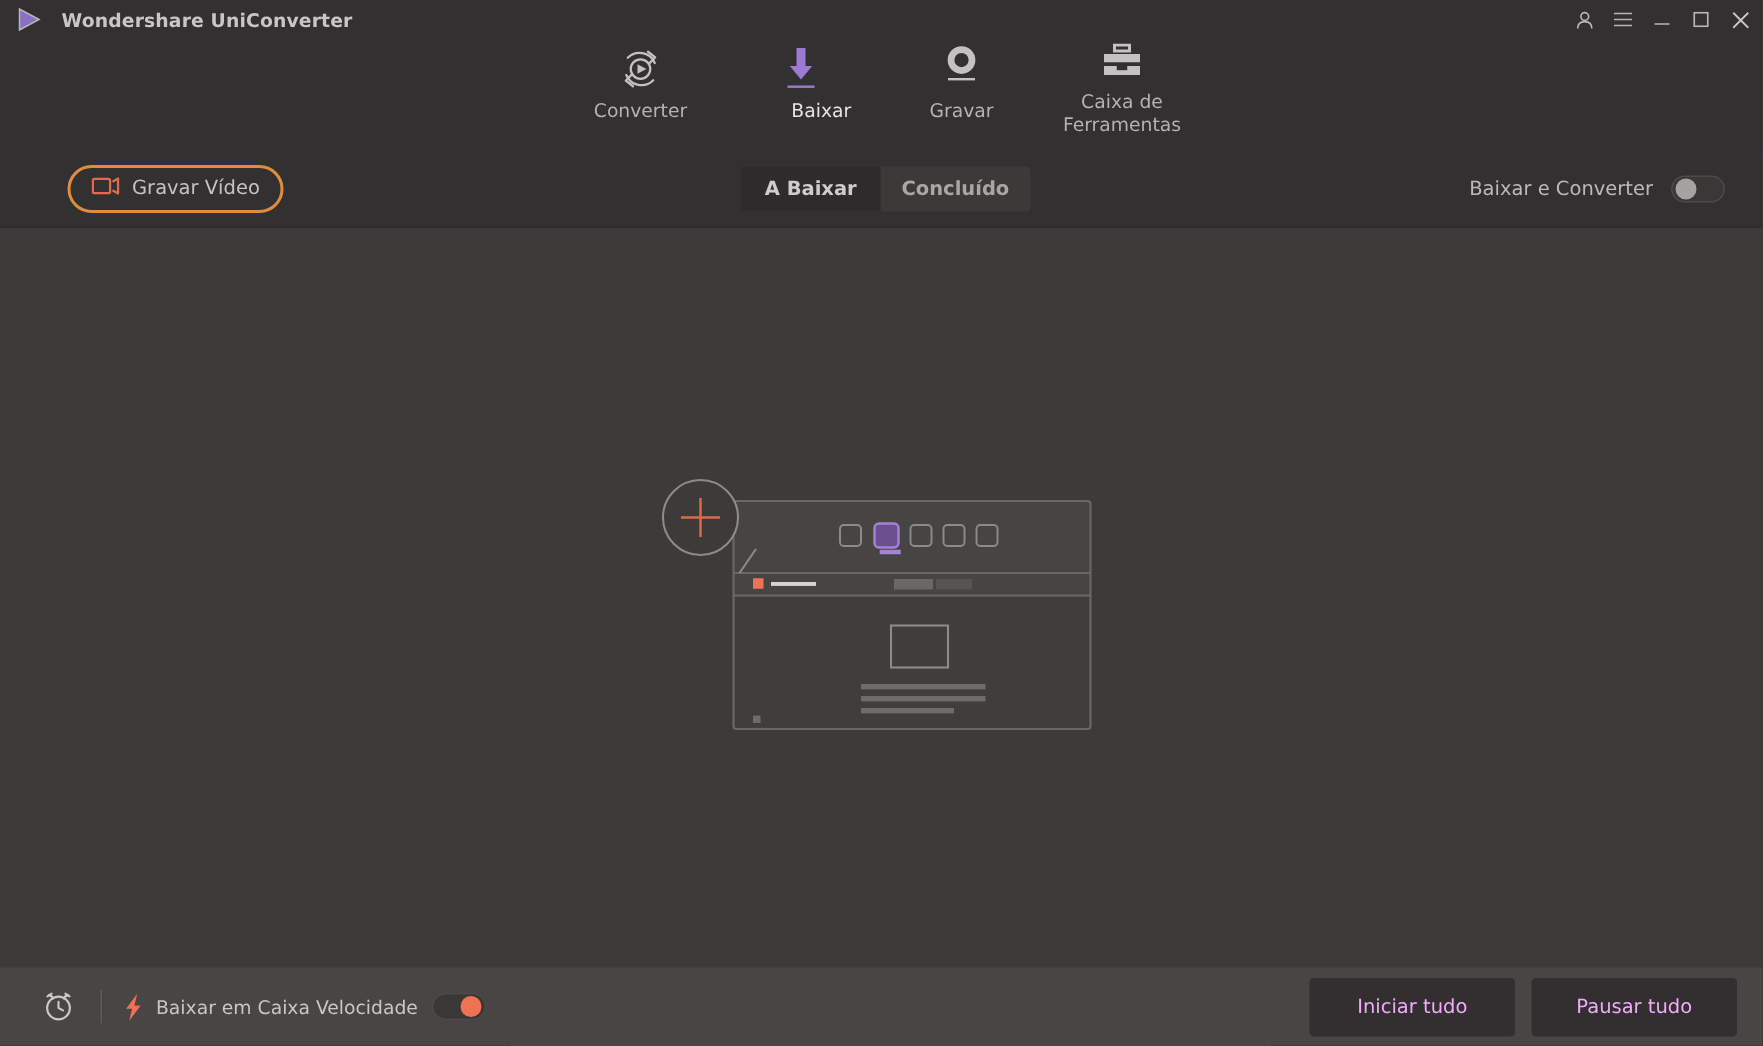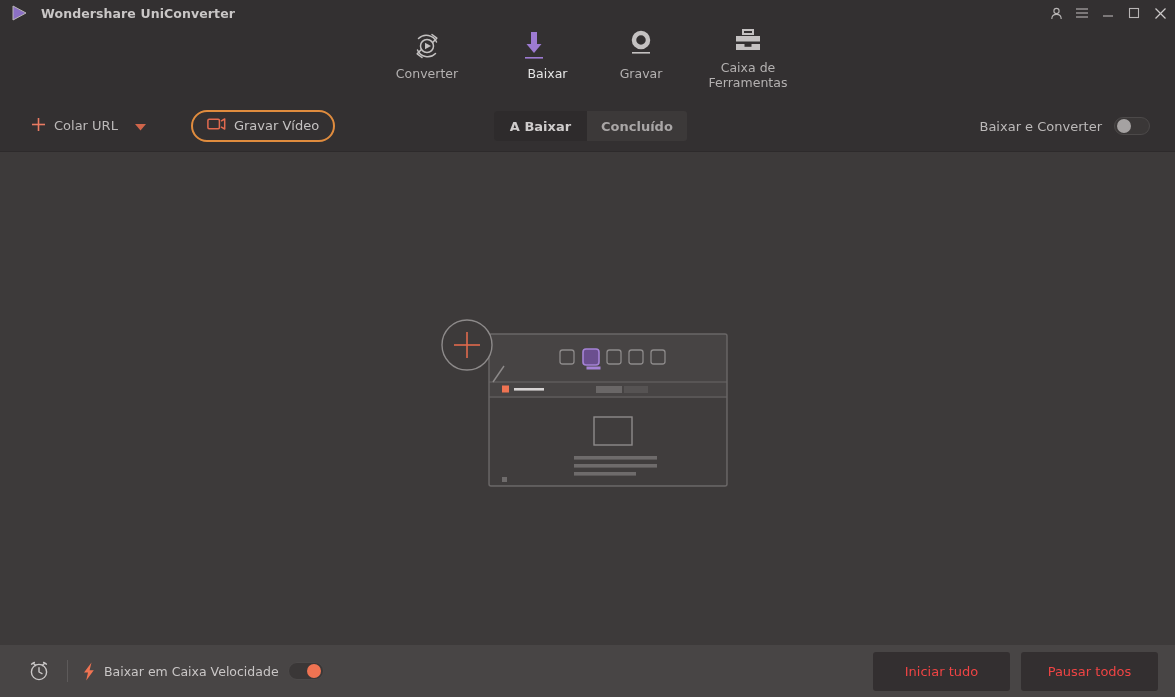--- a/index.html
+++ b/index.html
@@ -178,21 +178,21 @@
   .bolt { color: #ef7352; display: flex; align-items: center; }
   .hispeed .lbl { font-size: 12.5px; color: #c9c6c6; }
   .bottom-actions {
     position: absolute; right: 17px; top: 0; height: 52px;
     display: flex; align-items: center; gap: 11px;
   }
   .bigbtn {
     width: 137px; height: 39px;
     background: #332f30; border-radius: 3px;
     display: flex; align-items: center; justify-content: center;
-    font-size: 13px; color: #ef4444;
+    font-size: 13px; color: #f0abfc;
     cursor: default;
   }
 </style>
 </head>
 <body>
 
 <div class="app">
 
   <div class="header">
 
@@ -294,34 +294,20 @@
       </div>
     </div>
 
     <div class="nav-underline">
       <div class="seg"></div>
     </div>
   </div>
 
   <div class="toolbar">
 
-    <div class="paste-url">
-      <span class="plus-ic">
-        <svg width="17" height="17" viewBox="0 0 17 17" stroke="#e97b62" stroke-width="1.6">
-          <line x1="8.5" y1="2" x2="8.5" y2="15"></line>
-          <line x1="2" y1="8.5" x2="15" y2="8.5"></line>
-        </svg>
-      </span>
-      <span class="lbl">Colar URL</span>
-      <span class="caret">
-        <svg width="11" height="7" viewBox="0 0 11 7">
-            <polygon points="0,0 11,0 5.5,6.5" fill="#d0654a"></polygon>
-          </svg>
-      </span>
-    </div>
 
     <div class="rec-btn">
       <span>
         <svg width="19" height="14" viewBox="0 0 19 14" fill="none" stroke="#e26a4f" stroke-width="1.5">
           <rect x="0.9" y="2.2" width="11.5" height="9.6" rx="1.2"></rect>
           <polyline points="14,4.2 17.7,2 17.7,12 14,9.8" stroke-linejoin="round"></polyline>
         </svg>
       </span>
       <span class="lbl">Gravar Vídeo</span>
     </div>
@@ -407,18 +393,18 @@
       <div class="toggle on">
         <div class="knob"></div>
       </div>
     </div>
 
     <div class="bottom-actions">
       <div class="bigbtn">
         <span>Iniciar tudo</span>
       </div>
       <div class="bigbtn">
-        <span>Pausar todos</span>
+        <span>Pausar tudo</span>
       </div>
     </div>
   </div>
 
 </div>
 
 </body></html>

